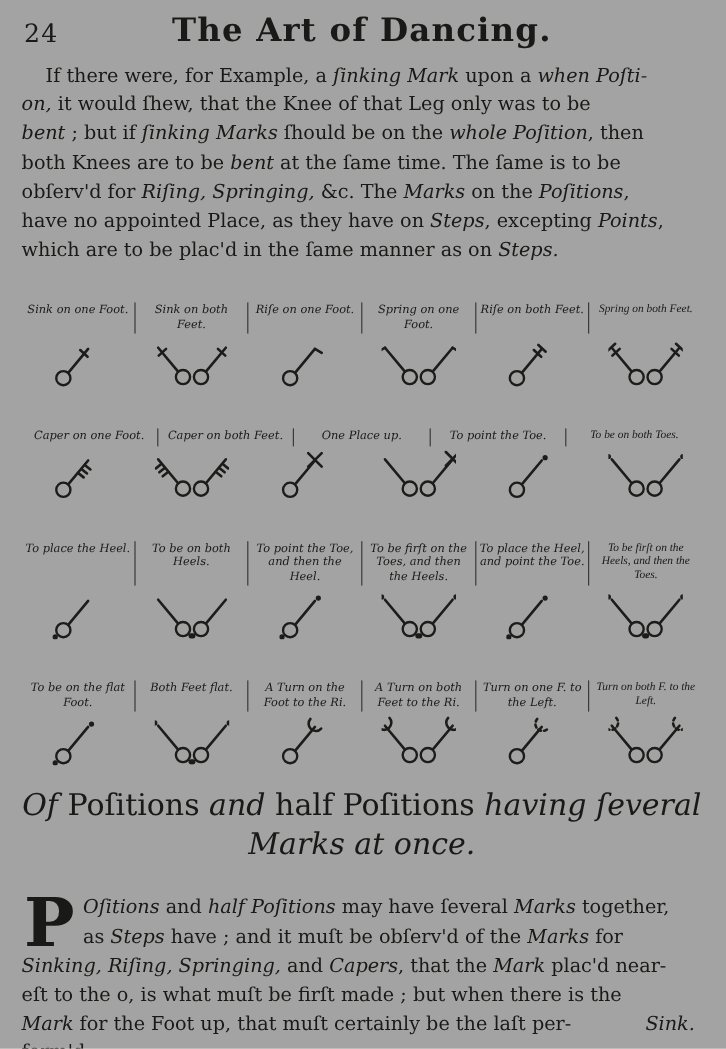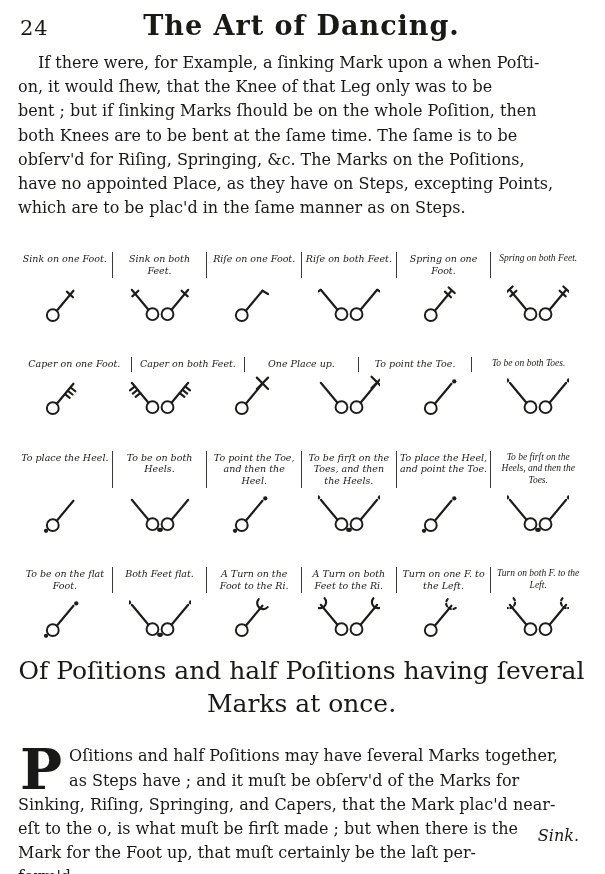--- a/index.html
+++ b/index.html
@@ -1,23 +1,23 @@
 <!DOCTYPE html>
 <html><head>
 <meta charset="utf-8">
 <style>
   html,body{margin:0;padding:0;background:#e8e8e4;}
   .page{
     width:605px;height:874px;box-sizing:border-box;
     margin:0 auto;position:relative;overflow:hidden;
-    background:#ffffff;color:#191917;
+    background:#a3a3a3;color:#191917;
     font-family:"DejaVu Serif","Liberation Serif",serif;
   }
   .inner{padding:10px 20px 0 18px;}
-  .it{}
+  .it{font-style:italic;}
   
   .hdr{position:relative;height:36px;}
   .pagenum{position:absolute;left:2px;top:6px;font-size:21px;letter-spacing:1px;}
   .title{text-align:center;font-size:27px;font-weight:bold;letter-spacing:1px;}
   
   .para{margin-top:5px;}
   .pline{font-size:16px;line-height:24.2px;white-space:nowrap;}
   .para1 .pline:first-child{text-indent:20px;}
   
   .marks-table{margin-top:8px;}
@@ -39,21 +39,21 @@
   
   .sec-head{margin-top:14px;text-align:center;font-size:25px;line-height:33px;}
   
   .para2{margin-top:24px;position:relative;}
   .dropcap{
     float:left;font-size:56px;line-height:44px;font-weight:bold;
     padding:3px 7px 0 2px;
   }
   .para2 .pline:nth-child(3){padding-left:24px;}
   .catchword{
-    position:absolute;right:26px;bottom:29px;
+    position:absolute;right:26px;bottom:12px;
     font-style:italic;font-size:16px;
   }
 </style>
 </head>
 <body>
 
 <div class="page">
   <div class="inner">
 
     <div class="hdr">
@@ -70,22 +70,22 @@
       <div class="pline"><span>have no appointed Place, as they have on </span><span class="it">Steps</span><span>, excepting </span><span class="it">Points</span><span>,</span></div>
       <div class="pline"><span>which are to be plac'd in the ſame manner as on </span><span class="it">Steps.</span></div>
     </div>
 
     <div class="marks-table" id="marks-table">
         <div class="trow">
           <div class="label-row">
             <div class="label-cell">Sink on one Foot.</div>
             <div class="label-cell">Sink on both Feet.</div>
             <div class="label-cell">Riſe on one Foot.</div>
+            <div class="label-cell">Spring on one Foot.</div>
             <div class="label-cell">Riſe on both Feet.</div>
-            <div class="label-cell">Spring on one Foot.</div>
             <div class="label-cell">Spring on both Feet.</div>
           </div>
           <div class="symbol-row">
             <div class="symbol-cell">
               <svg width="62" height="42" viewBox="0 0 66 44">
                 <g transform="translate(12,0)">
                   <circle class="o" cx="8" cy="36" r="6.3"></circle>
                   <line class="s" x1="12.5" y1="31" x2="30" y2="10"></line>
                   <line class="s" x1="23" y1="11" x2="29.5" y2="17"></line>
                 </g>

